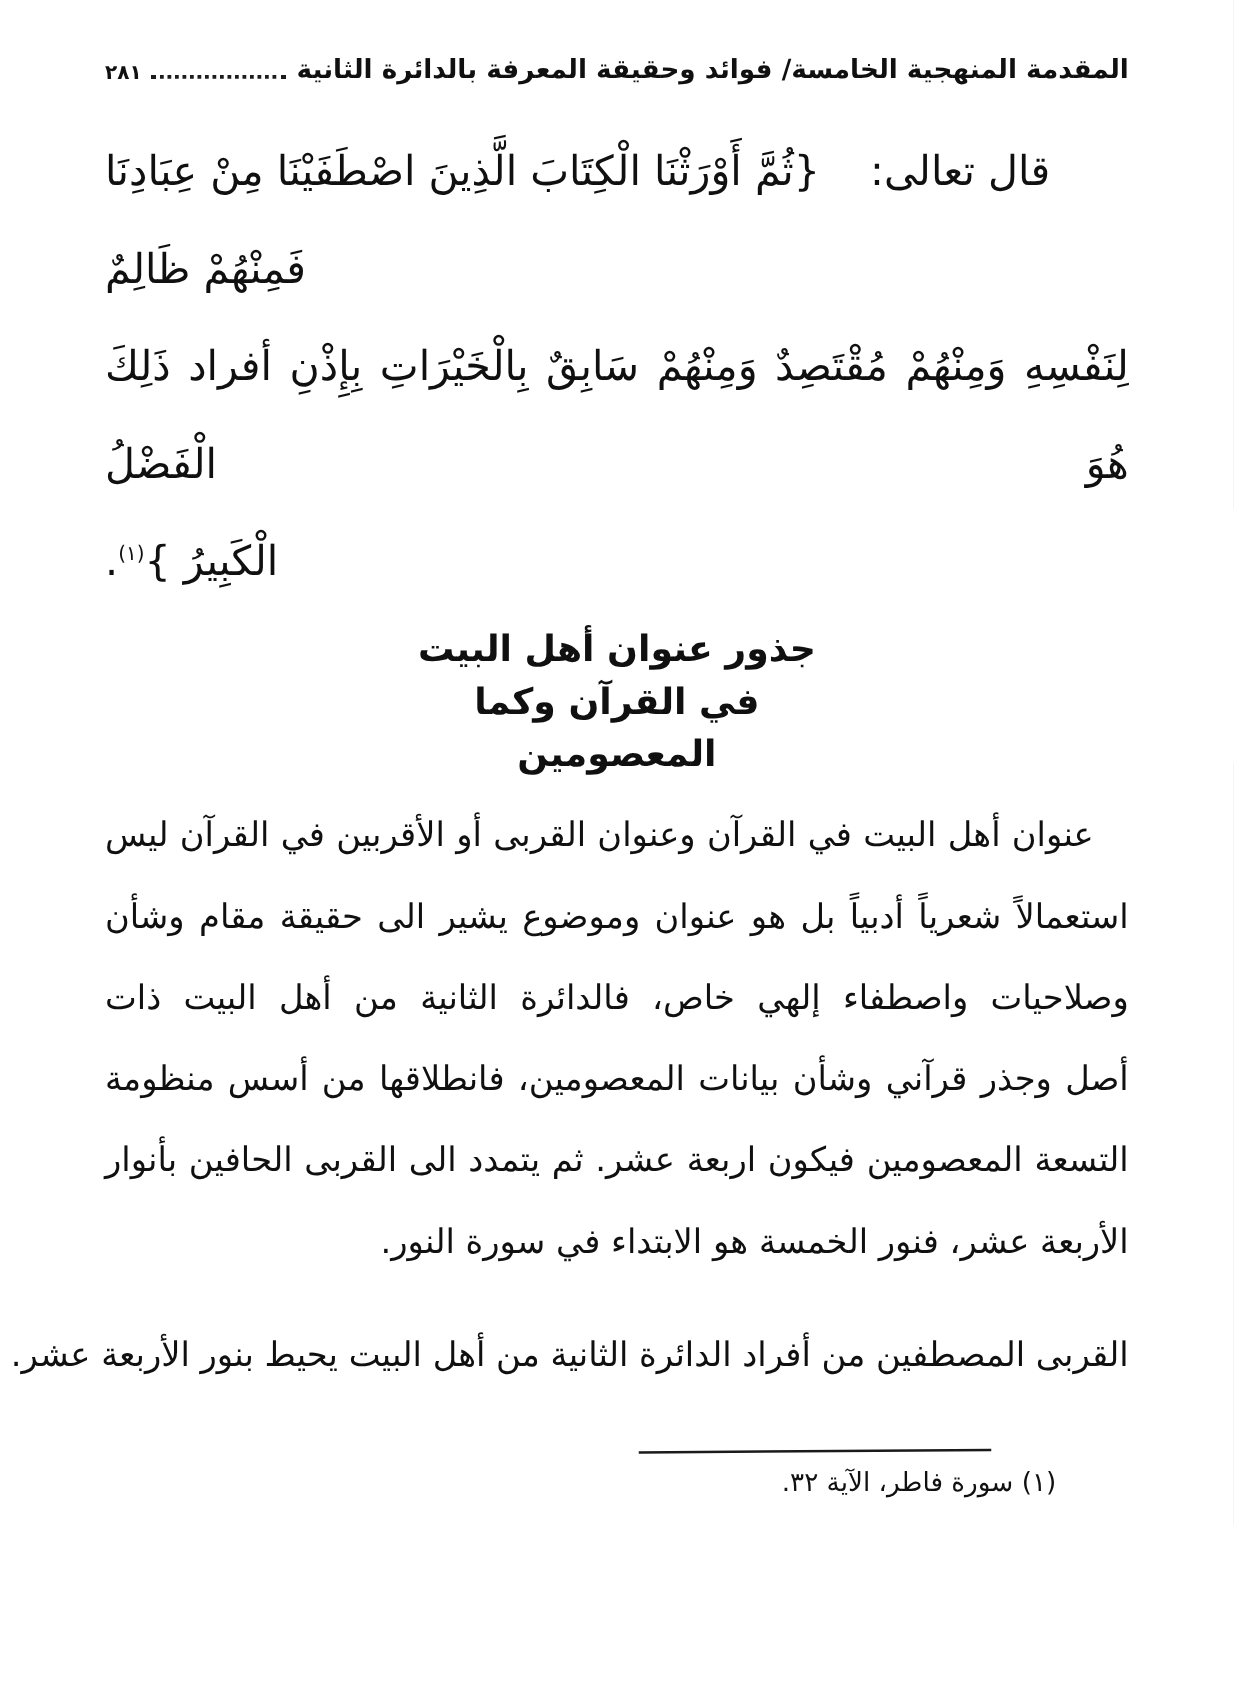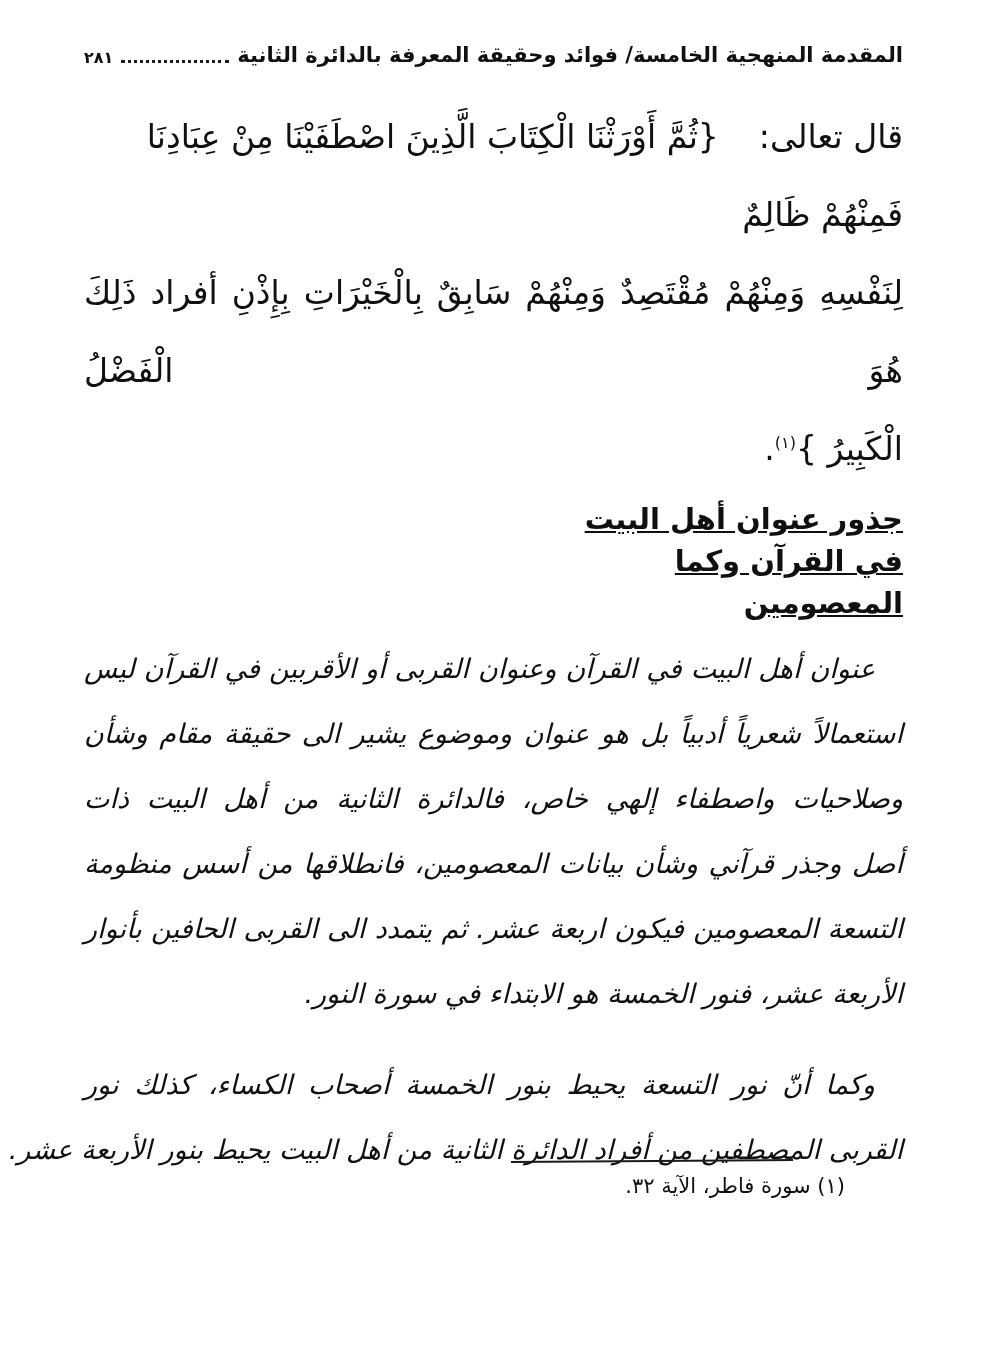--- a/index.html
+++ b/index.html
@@ -37,49 +37,47 @@
   .running-header .pagenum { flex: 0 0 auto; font-size: 16px; }
 
   
   .verse {
     margin-top: 30px;
     font-size: 33px;
     line-height: 78px;
     font-weight: normal;
   }
   .verse .vline { min-height: 78px; }
-  .verse .vline-right { text-align: right; }
+  .verse .vline-right { text-align: left; }
   .verse .vline-just { text-align: justify; text-align-last: justify; }
   .verse .intro { margin-left: 40px; }
   .verse sup {
     font-size: 16px;
     vertical-align: super;
     line-height: 0;
   }
 
   
   .section-heading {
     margin-top: 10px;
-    text-align: right;
+    text-align: center;
     font-weight: bold;
     font-size: 29px;
     line-height: 42px;
-    text-decoration: underline;
   }
 
   
   .body-text { margin-top: 12px; font-size: 27px; }
   .para { margin: 0; }
   .para + .para { margin-top: 26px; }
   .bline {
     line-height: 65px;
     text-align: justify;
     text-align-last: justify;
     white-space: nowrap;
-    font-style: italic;
   }
   .bline.first { text-indent: 28px; }
   .bline.endright { text-align-last: right; white-space: normal; }
 
   
   .footnote {
     position: absolute;
     top: 1160px;
     right: 84px;
     left: 98px;
@@ -129,21 +127,20 @@
     <div class="body-text">
       <div class="para">
         <div class="bline first">عنوان أهل البيت في القرآن وعنوان القربى أو الأقربين في القرآن ليس</div>
         <div class="bline">استعمالاً شعرياً أدبياً بل هو عنوان وموضوع يشير الى حقيقة مقام وشأن</div>
         <div class="bline">وصلاحيات واصطفاء إلهي خاص، فالدائرة الثانية من أهل البيت ذات</div>
         <div class="bline">أصل وجذر قرآني وشأن بيانات المعصومين، فانطلاقها من أسس منظومة</div>
         <div class="bline">التسعة المعصومين فيكون اربعة عشر. ثم يتمدد الى القربى الحافين بأنوار</div>
         <div class="bline endright">الأربعة عشر، فنور الخمسة هو الابتداء في سورة النور.</div>
       </div>
       <div class="para">
-        <div class="bline first">وكما أنّ نور التسعة يحيط بنور الخمسة أصحاب الكساء، كذلك نور</div>
         <div class="bline">القربى المصطفين من أفراد الدائرة الثانية من أهل البيت يحيط بنور الأربعة عشر.</div>
       </div>
     </div>
   </div>
 
   <div class="footnote">
     <div class="fn-rule"></div>
     <div class="fn-text">(١) سورة فاطر، الآية ٣٢.</div>
   </div>
 </div>

